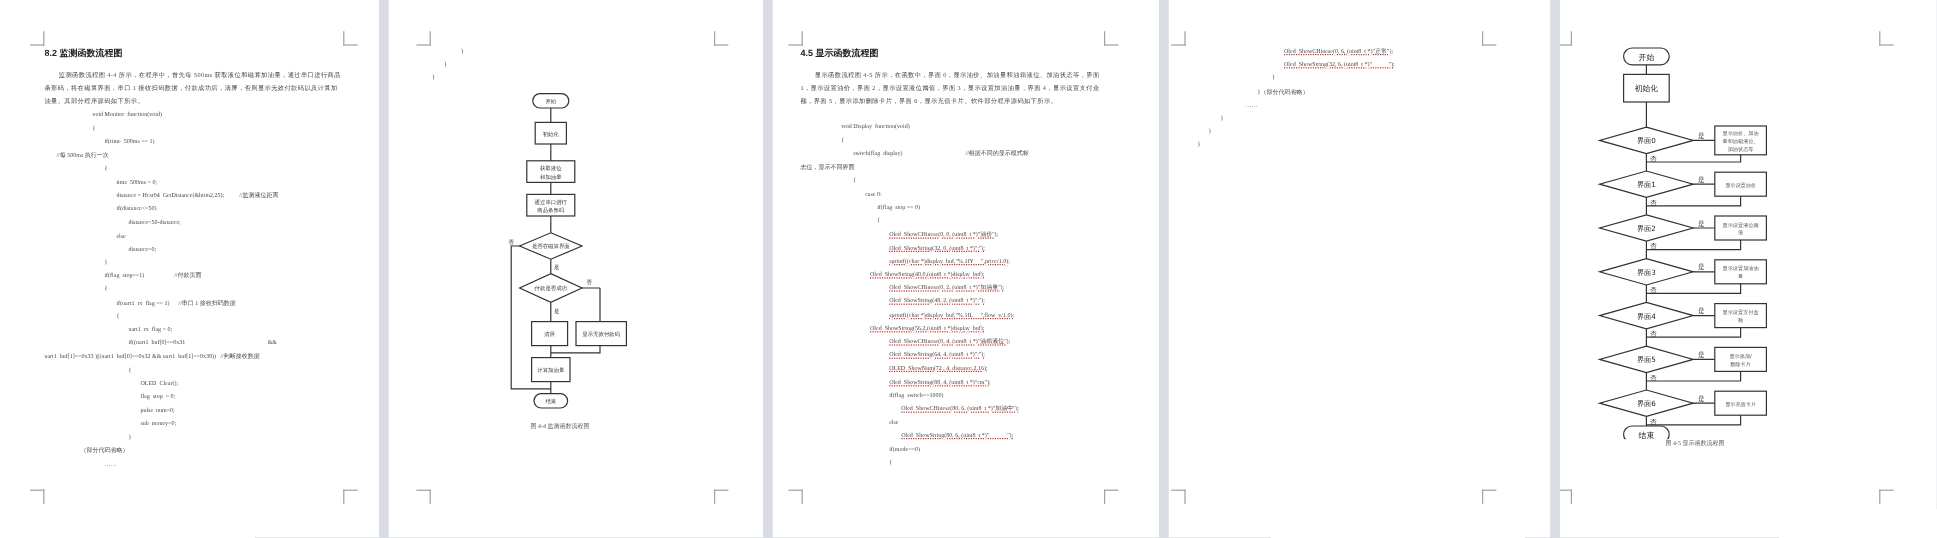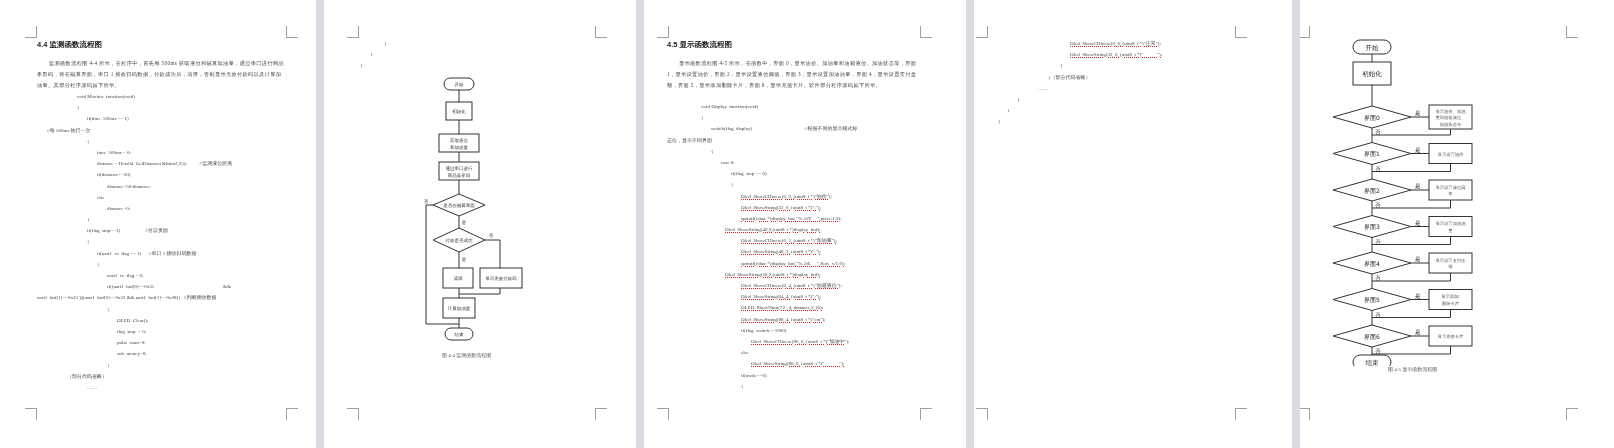--- a/index.html
+++ b/index.html
@@ -21,21 +21,21 @@
   svg text { font-family: "DejaVu Sans", sans-serif; }
 </style>
 </head>
 <body>
 
 <div class="page" style="left:0;width:316px;">
   <div class="corner c-tl" style="left:25px;top:26px;"></div>
   <div class="corner c-tr" style="left:286px;top:26px;"></div>
   <div class="corner c-bl" style="left:25px;top:408px;"></div>
   <div class="corner c-br" style="left:286px;top:408px;"></div>
-  <div class="heading" style="left:37px;top:40px;">4.4 监测函数流程图</div>
+  <div class="heading" style="left:37px;top:40px;">8.2 监测函数流程图</div>
   <div class="para" style="left:37px;top:58px;width:248px;">监测函数流程图 4-4 所示，在程序中，首先每 500ms 获取液位和磁算加油量，通过串口进行商品条形码，将在磁算界面，串口 1 接收扫码数据，付款成功后，清屏，否则显示无效付款码以及计算加油量。其部分程序源码如下所示。</div>
   <div class="code" id="code-p1" style="left:37px;top:91px;width:248px;"><span class="ln" style="padding-left: 40px;"><span>void Monitor  function(void)</span></span><span class="ln" style="padding-left: 40px;"><span>{</span></span><span class="ln" style="padding-left: 50px;"><span>if(time  500ms == 1)</span></span><span class="ln" style="padding-left: 10px;"><span>//每 500ms 执行一次</span></span><span class="ln" style="padding-left: 50px;"><span>{</span></span><span class="ln" style="padding-left: 60px;"><span>time  500ms = 0;</span></span><span class="ln" style="padding-left: 60px;"><span>distance = Hcsr04  GetDistance(&amp;htim2,25);          //监测液位距离</span></span><span class="ln" style="padding-left: 60px;"><span>if(distance&lt;=50)</span></span><span class="ln" style="padding-left: 70px;"><span>distance=50-distance;</span></span><span class="ln" style="padding-left: 60px;"><span>else</span></span><span class="ln" style="padding-left: 70px;"><span>distance=0;</span></span><span class="ln" style="padding-left: 50px;"><span>}</span></span><span class="ln" style="padding-left: 50px;"><span>if(flag  stop==1)                    //付款页面</span></span><span class="ln" style="padding-left: 50px;"><span>{</span></span><span class="ln" style="padding-left: 60px;"><span>if(uart1  rx  flag == 1)      //串口 1 接收扫码数据</span></span><span class="ln" style="padding-left: 60px;"><span>{</span></span><span class="ln" style="padding-left: 70px;"><span>uart1  rx  flag = 0;</span></span><span class="ln" style="padding-left: 70px;"><span>if((uart1  buf[0]==0x31                                                       &amp;&amp;</span></span><span class="ln" style="padding-left: 0px;"><span>uart1  buf[1]==0x33 )||(uart1  buf[0]==0x32 &amp;&amp; uart1  buf[1]==0x38))   //判断接收数据</span></span><span class="ln" style="padding-left: 70px;"><span>{</span></span><span class="ln" style="padding-left: 80px;"><span>OLED  Clear();</span></span><span class="ln" style="padding-left: 80px;"><span>flag  stop  = 0;</span></span><span class="ln" style="padding-left: 80px;"><span>pulse  num=0;</span></span><span class="ln" style="padding-left: 80px;"><span>sub  money=0;</span></span><span class="ln" style="padding-left: 70px;"><span>}</span></span><span class="ln" style="padding-left: 30px;"><span>（部分代码省略）</span></span><span class="ln" style="padding-left: 50px;"><span>……</span></span></div>
 </div>
 <div class="gap" style="left:316px;width:8px;"></div>
 
 <div class="page" style="left:324px;width:312px;">
   <div class="corner c-tl" style="left:23px;top:26px;"></div>
   <div class="corner c-tr" style="left:271px;top:26px;"></div>
   <div class="corner c-bl" style="left:23px;top:408px;"></div>
   <div class="corner c-br" style="left:271px;top:408px;"></div>

